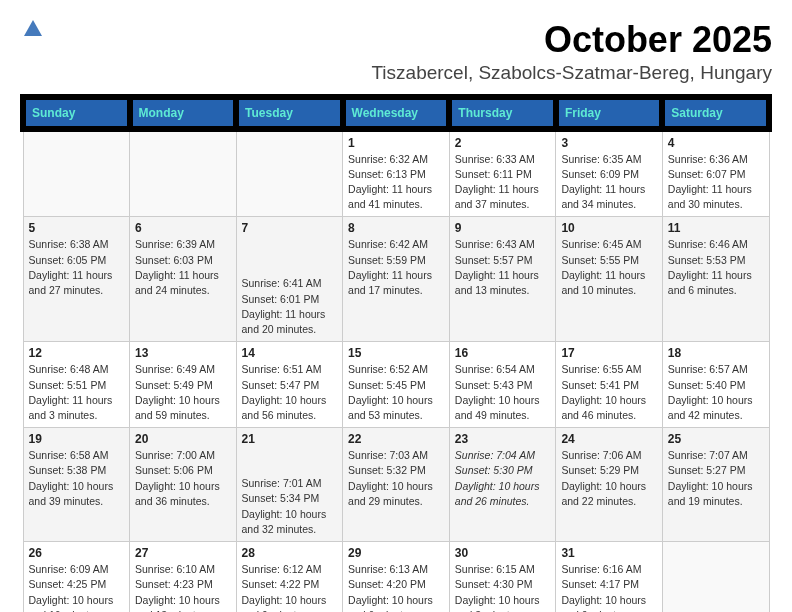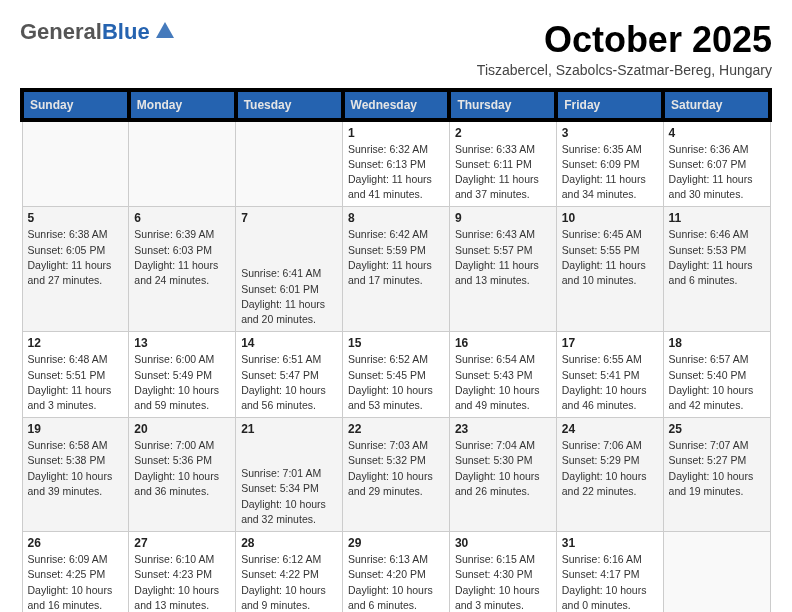--- a/index.html
+++ b/index.html
@@ -32,38 +32,38 @@
     .title-block {
       text-align: right;
     }
     .month-title {
       font-size: 36px;
       font-weight: bold;
       color: #000000;
       line-height: 1.1;
     }
     .location {
-      font-size: 14px;
+      font-size: 19px;
       color: #444;
       margin-top: 2px;
     }
     .calendar {
       width: 100%;
       border-collapse: collapse;
       margin-top: 10px;
       font-size: 11px;
     }
     .calendar th {
       background: #2563b0;
-      color: #e5e5e5;
+      color: #5eead4;
       text-align: left;
       padding: 6px 6px;
       font-size: 12px;
       font-weight: bold;
-      border: 4px solid #000000;
+      border: 6px solid #000000;
     }
     .calendar td {
       border: 1px solid #ccc;
       vertical-align: top;
       padding: 4px 5px;
       width: 107px;
       min-height: 80px;
       background: #fff;
     }
     .calendar td.empty {
@@ -84,23 +84,20 @@
     .row-alt td {
       background: #f4f4f4;
     }
   </style>
 </head>
 <body>
 
 <div class="header">
   <div class="logo">
     <div style="display:flex;align-items:center;gap:2px;">
-      <span class="logo-text">
-        <span class="logo-general">General</span><span class="logo-blue">Blue</span>
-      </span>
       <svg width="22" height="22" viewBox="0 0 22 22" style="margin-left:2px;margin-top:-2px;">
         <polygon points="11,2 20,18 2,18" fill="#2563b0" opacity="0.85"></polygon>
       </svg>
     </div>
   </div>
   <div class="title-block">
     <div class="month-title">October 2025</div>
     <div class="location">Tiszabercel, Szabolcs-Szatmar-Bereg, Hungary</div>
   </div>
 </div>
@@ -205,21 +202,21 @@
       <tr>
         <td>
           <span class="day-num">12</span>
           <div class="day-info" style="white-space: pre-line;">Sunrise: 6:48 AM
 Sunset: 5:51 PM
 Daylight: 11 hours
 and 3 minutes.</div>
         </td>
         <td>
           <span class="day-num">13</span>
-          <div class="day-info" style="white-space: pre-line;">Sunrise: 6:00 AM
+          <div class="day-info" style="white-space: pre-line;">Sunrise: 6:49 AM
 Sunset: 5:49 PM
 Daylight: 10 hours
 and 59 minutes.</div>
         </td>
         <td>
           <span class="day-num">14</span>
           <div class="day-info" style="white-space: pre-line;">Sunrise: 6:51 AM
 Sunset: 5:47 PM
 Daylight: 10 hours
 and 56 minutes.</div>
@@ -257,41 +254,41 @@
         <td>
           <span class="day-num">19</span>
           <div class="day-info" style="white-space: pre-line;">Sunrise: 6:58 AM
 Sunset: 5:38 PM
 Daylight: 10 hours
 and 39 minutes.</div>
         </td>
         <td>
           <span class="day-num">20</span>
           <div class="day-info" style="white-space: pre-line;">Sunrise: 7:00 AM
-Sunset: 5:36 PM
+Sunset: 5:06 PM
 Daylight: 10 hours
 and 36 minutes.</div>
         </td>
         <td>
           <span class="day-num">21</span>
           <div class="day-info" style="white-space: pre-line; margin-top: 30px;">Sunrise: 7:01 AM
 Sunset: 5:34 PM
 Daylight: 10 hours
 and 32 minutes.</div>
         </td>
         <td>
           <span class="day-num">22</span>
           <div class="day-info" style="white-space: pre-line;">Sunrise: 7:03 AM
 Sunset: 5:32 PM
 Daylight: 10 hours
 and 29 minutes.</div>
         </td>
         <td>
           <span class="day-num">23</span>
-          <div class="day-info" style="white-space: pre-line;">Sunrise: 7:04 AM
+          <div class="day-info" style="white-space: pre-line; font-style: italic;">Sunrise: 7:04 AM
 Sunset: 5:30 PM
 Daylight: 10 hours
 and 26 minutes.</div>
         </td>
         <td>
           <span class="day-num">24</span>
           <div class="day-info" style="white-space: pre-line;">Sunrise: 7:06 AM
 Sunset: 5:29 PM
 Daylight: 10 hours
 and 22 minutes.</div>

